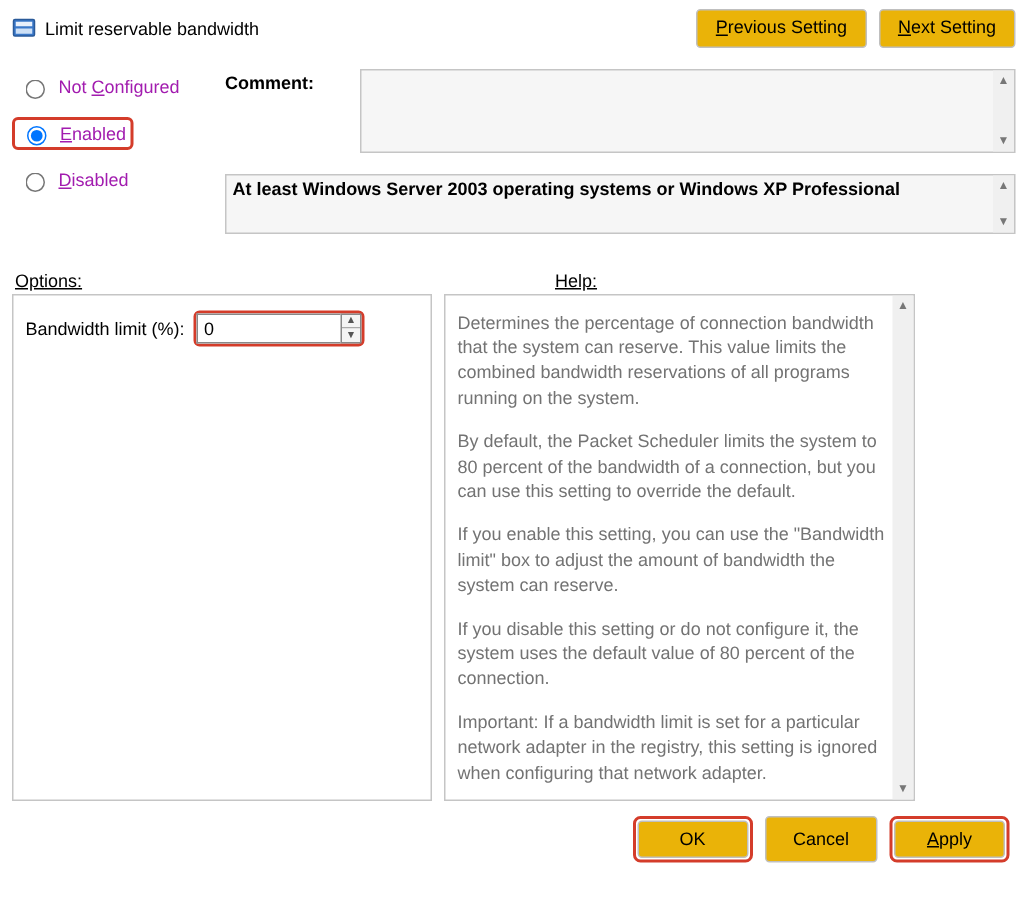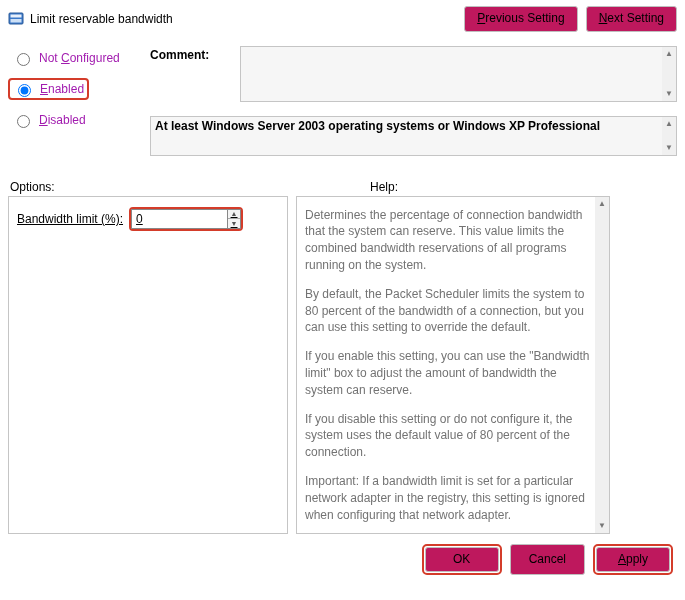--- a/index.html
+++ b/index.html
@@ -26,21 +26,21 @@
     display: inline-block;
   }
   .title-text { font-size: 12px; }
   .nav-buttons {
     margin-left: auto;
     display: flex;
     gap: 8px;
   }
   .btn {
     border: 1px solid #bfbfbf;
-    background: #be185d;
+    background: #eab308;
     border-radius: 3px;
     padding: 4px 12px;
     font-size: 12px;
     line-height: 1.3;
     font-family: inherit;
     cursor: pointer;
     min-width: 80px;
     text-align: center;
   }
   .btn u { text-decoration: underline; }
@@ -112,35 +112,36 @@
     align-items: center;
     justify-content: center;
     font-size: 8px;
     color: #777;
     cursor: pointer;
   }
   .mid-labels {
     display: flex;
     margin-top: 10px;
     margin-bottom: 2px;
+    text-decoration: underline;
   }
   .options-label { width: 356px; padding-left: 2px; }
   .help-label { padding-left: 6px; }
   .lower {
     display: flex;
     gap: 8px;
   }
   .options-pane, .help-pane {
     border: 1px solid #c5c5c5;
     height: 338px;
     padding: 10px 8px;
     overflow: hidden;
     position: relative;
   }
-  .options-pane { width: 280px; text-decoration: underline; }
+  .options-pane { width: 280px; }
   .help-pane { width: 314px; padding-right: 16px; }
   .help-pane .vscroll { background:#f0f0f0; }
   .opt-row {
     display: flex;
     align-items: center;
     gap: 6px;
   }
   .opt-label { }
   .spin-wrap {
     display: flex;

